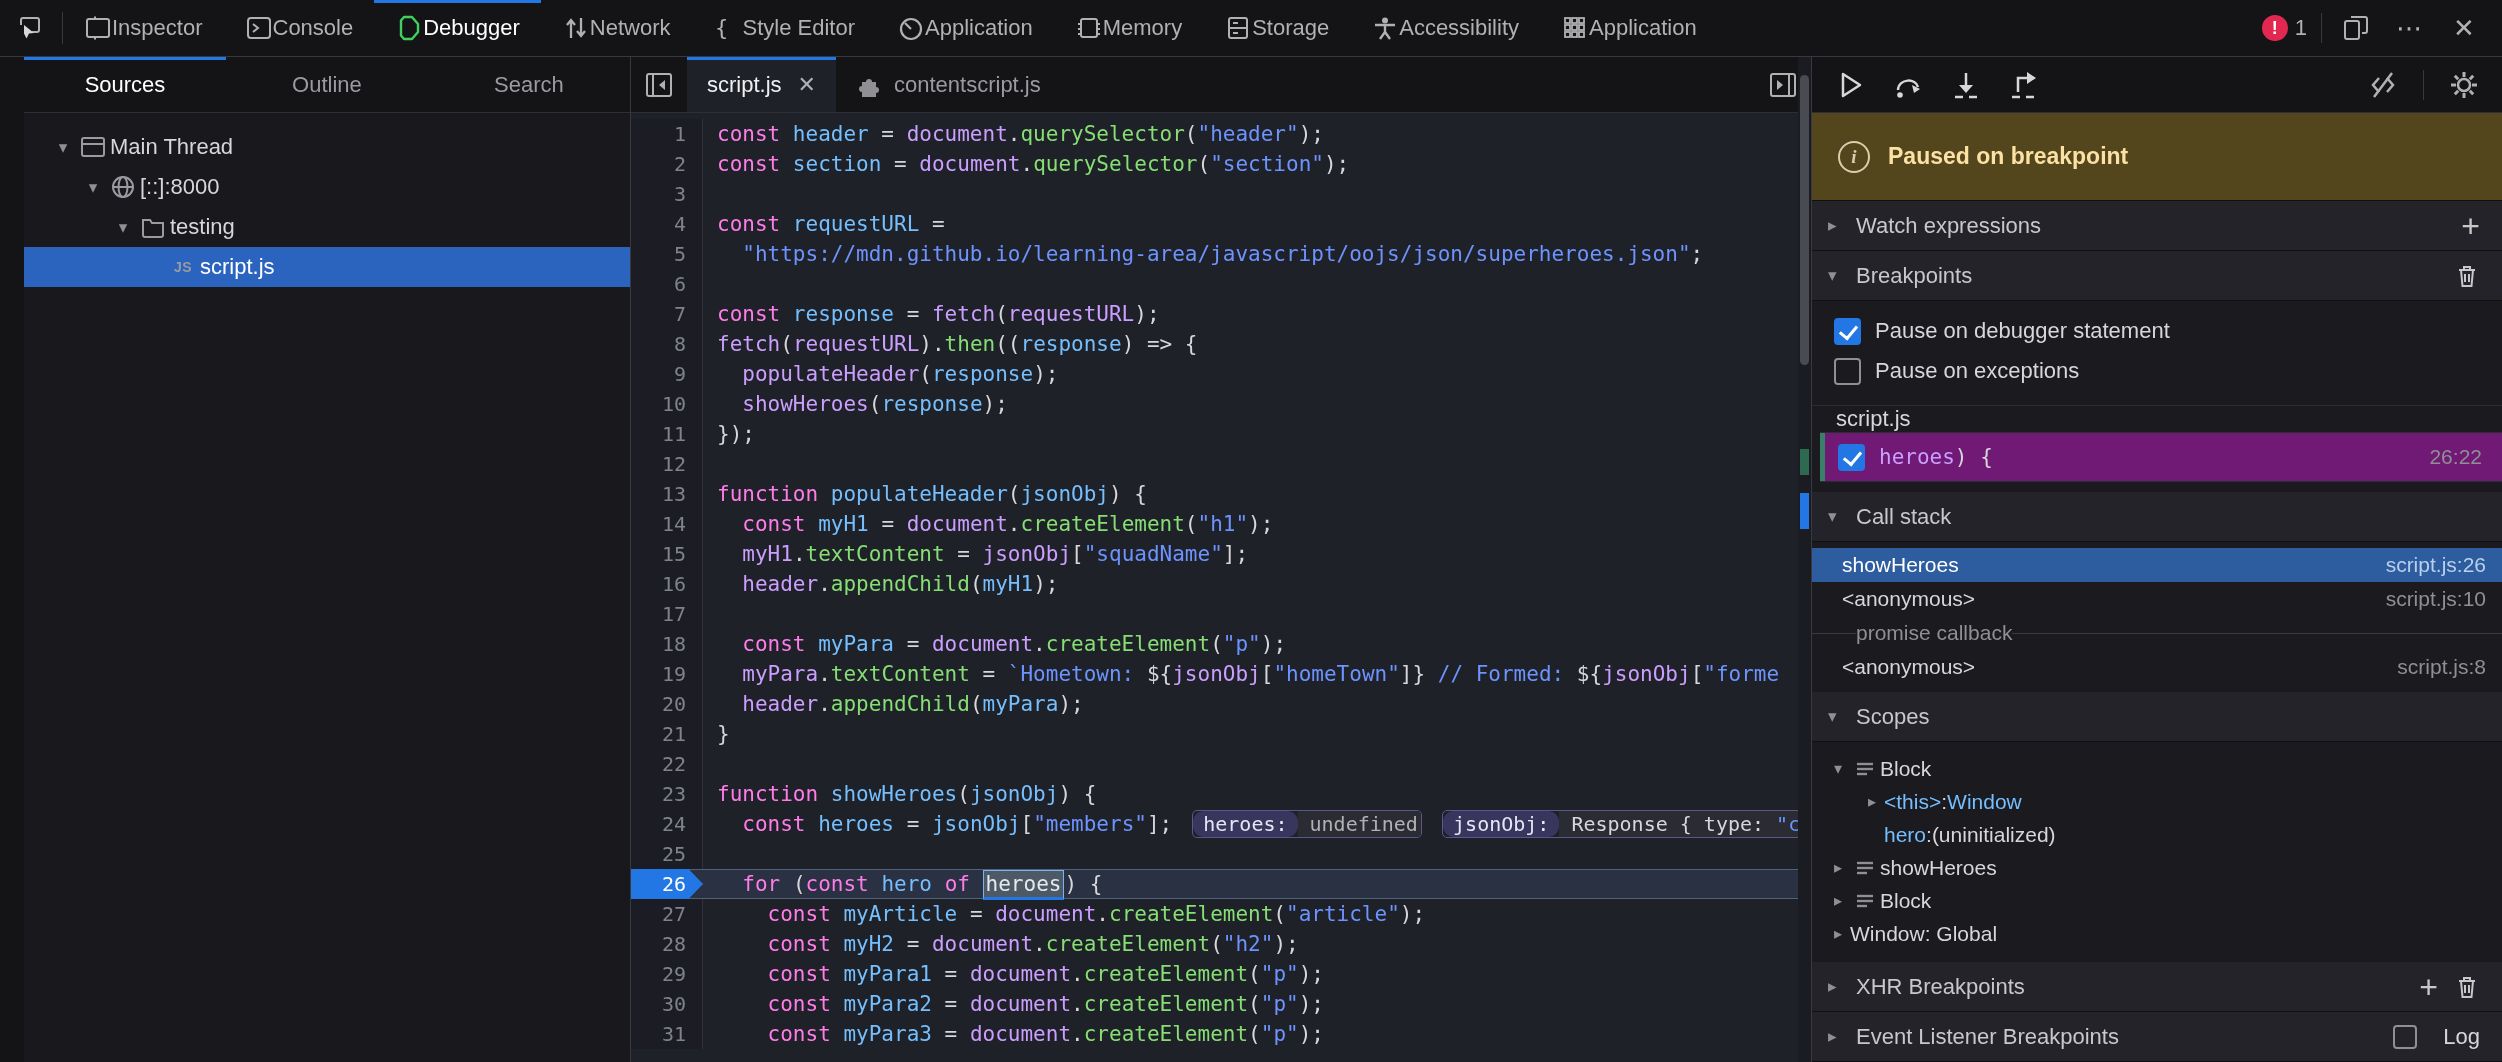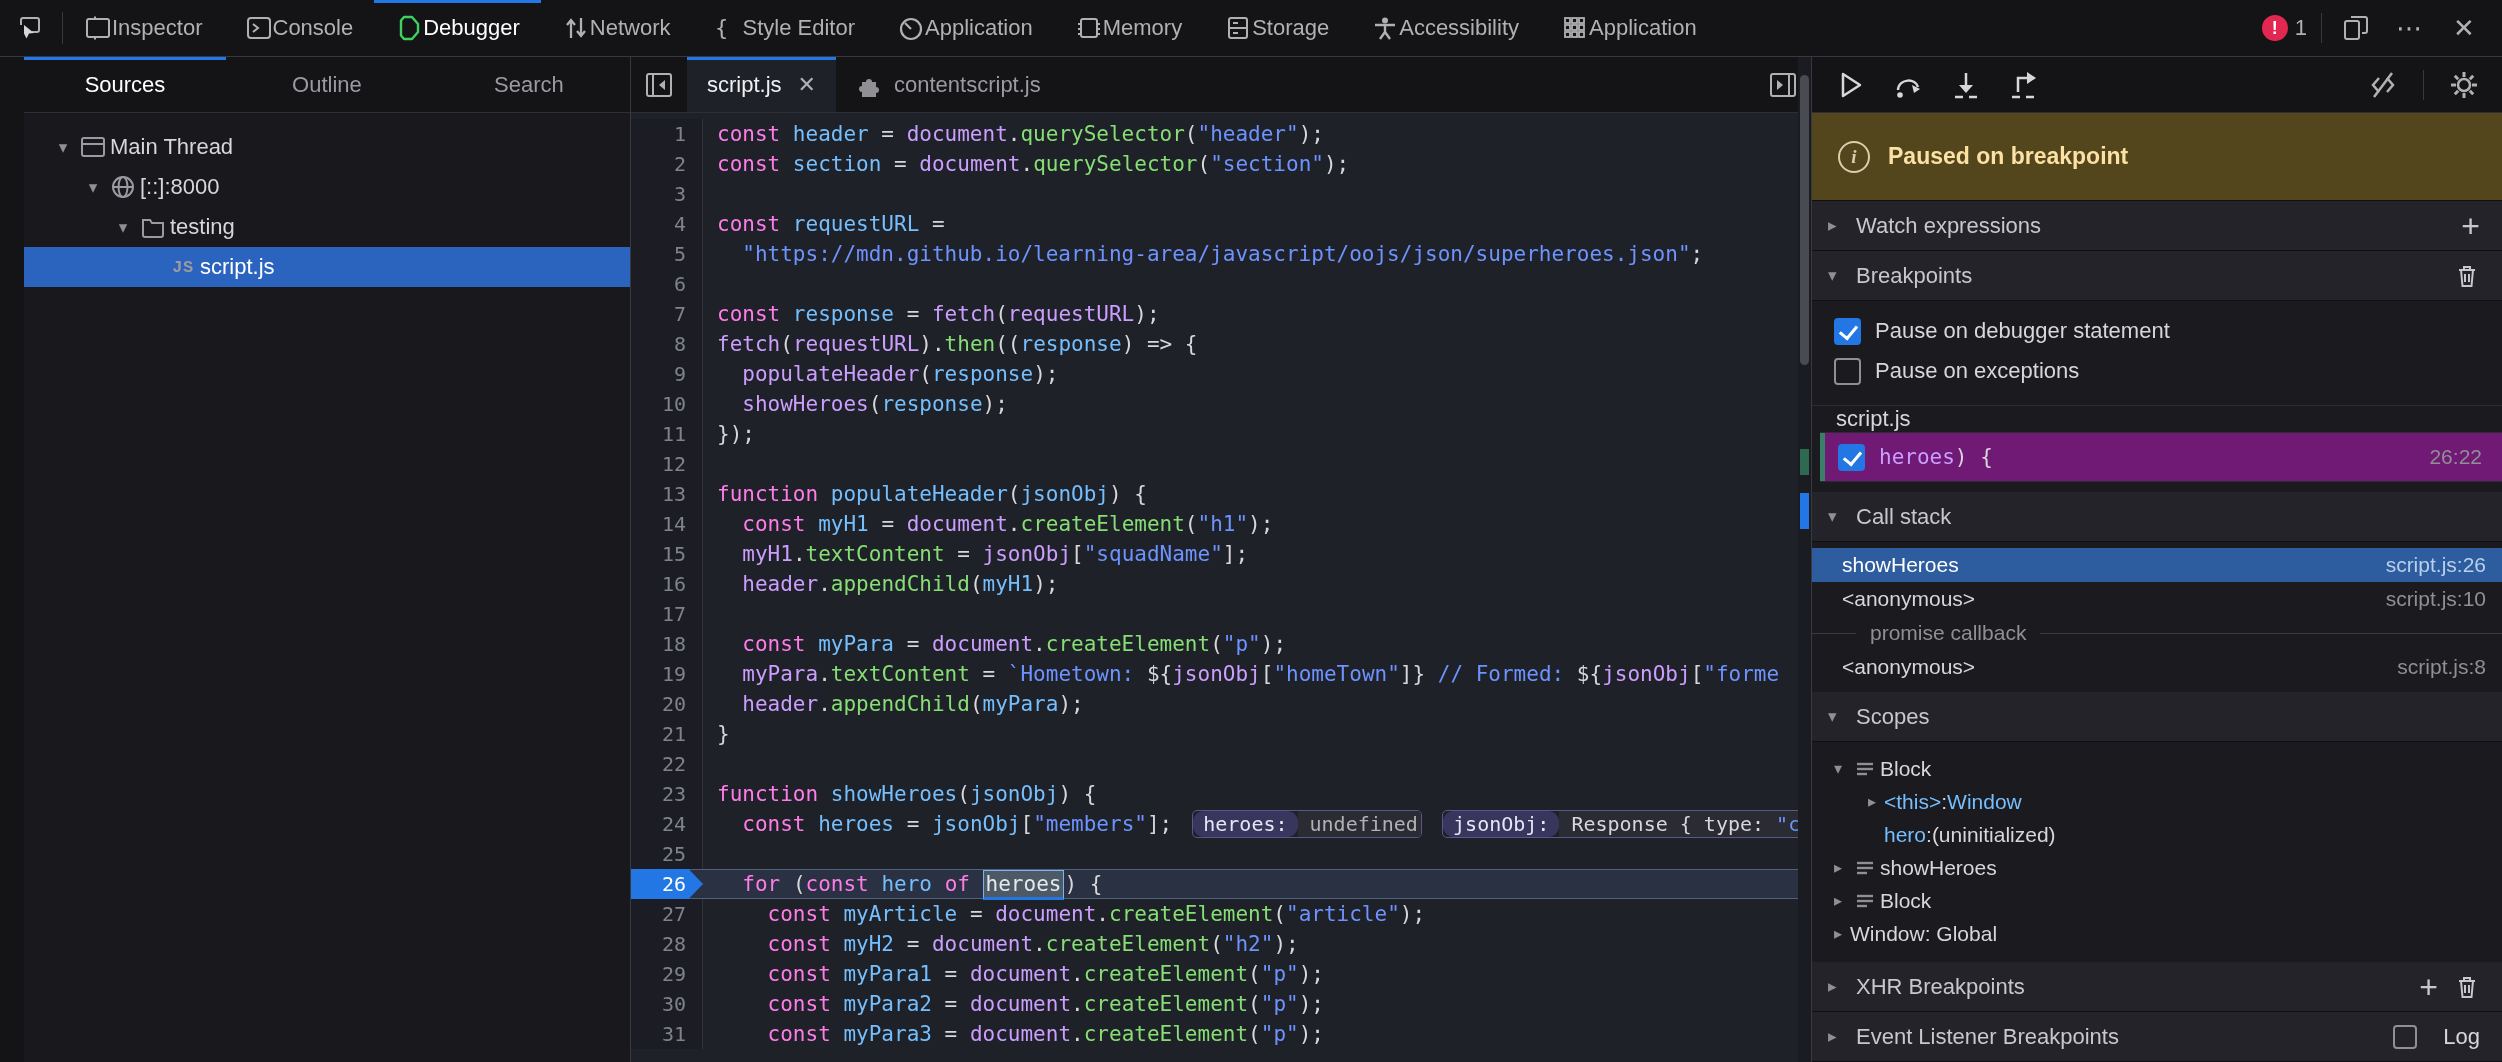--- a/index.html
+++ b/index.html
@@ -34,21 +34,21 @@
   .side-tab { width:33.33%; display:flex; align-items:center; justify-content:center; position:relative; color:#9a9aa0; }
   .side-tab.active { color:#ffffff; }
   .side-tab.active::before { content:""; position:absolute; top:0; left:0; right:0; height:3px; background:#2377e4; }
 
   
   .tree { padding-top:14px; }
   .tree-row { height:40px; display:flex; align-items:center; color:#d7d7db; font-size:22px; }
   .tree-row .twisty { width:26px; text-align:center; color:#8f8f94; font-size:17px; flex:none; }
   .tree-row .t-icon { width:34px; display:flex; justify-content:center; flex:none; color:#9a9aa0; }
   .tree-row.selected { background:#2b64be; color:#ffffff; }
-  .js-badge { font-weight:bold; font-size:17px; letter-spacing:0.5px;font-family:Liberation Mono, monospace; }
+  .js-badge { font-weight:bold; font-size:14px; letter-spacing:0.5px; }
 
   
   .srcbar-btn { width:56px; display:flex; align-items:center; justify-content:center; flex:none; }
   .src-tab { display:flex; align-items:center; gap:12px; padding:0 20px; position:relative; color:#9a9aa0; }
   .src-tab.active { background:#1f2128; color:#f0f0f2; }
   .src-tab.active::before { content:""; position:absolute; top:0; left:0; right:0; height:3px; background:#2377e4; }
   .tab-close { color:#b1b1b3; font-size:22px; margin-left:4px; }
   .subbar-spacer { flex:1; }
 
   
@@ -99,21 +99,21 @@
   .bp-row { height:50px; background:#701a75; border-top:1px solid #2c2c33; border-bottom:1px solid #2c2c33; display:flex; align-items:center; gap:14px; padding:0 20px 0 18px; position:relative;margin-left:8px; }
   .bp-row::before { content:""; position:absolute; left:0; top:0; bottom:0; width:5px; background:#3a7f68; }
   .bp-code { font-family:"DejaVu Sans Mono", monospace; font-size:21px; flex:1; }
   .bp-loc { color:#8f8f94; font-size:21px; }
 
   .stack-row { height:34px; display:flex; align-items:center; padding:0 16px 0 30px; color:#d7d7db; }
   .stack-row .fname { flex:1; font-size:21px; }
   .stack-row .floc { color:#8f8f94; font-size:21px; }
   .stack-row.selected { background:#2d5c9f; color:#ffffff; }
   .stack-row.selected .floc { color:#b9cfec; }
-  .stack-group { height:34px; display:flex; align-items:center; gap:14px; color:#8f8f94; font-size:21px; }
+  .stack-group { height:34px; display:flex; align-items:center; color:#8f8f94; font-size:21px; }
   .stack-group .gline { height:1px; background:#3a3a42; flex:none; }
   .stack-group .gline.l { width:44px; } .stack-group .gline.r { flex:1; }
 
   .scope-row { height:33px; display:flex; align-items:center; color:#d7d7db; font-size:21px; }
   .scope-row .twisty { width:24px; text-align:center; color:#8f8f94; font-size:16px; flex:none; }
   .scope-row .s-icon { width:30px; display:flex; justify-content:center; color:#8f8f94; flex:none; }
   .name-blue { color:#75bfff; }
   .val-plain { color:#d7d7db; }
 
   .log-label { color:#d7d7db; margin-left:10px; }

